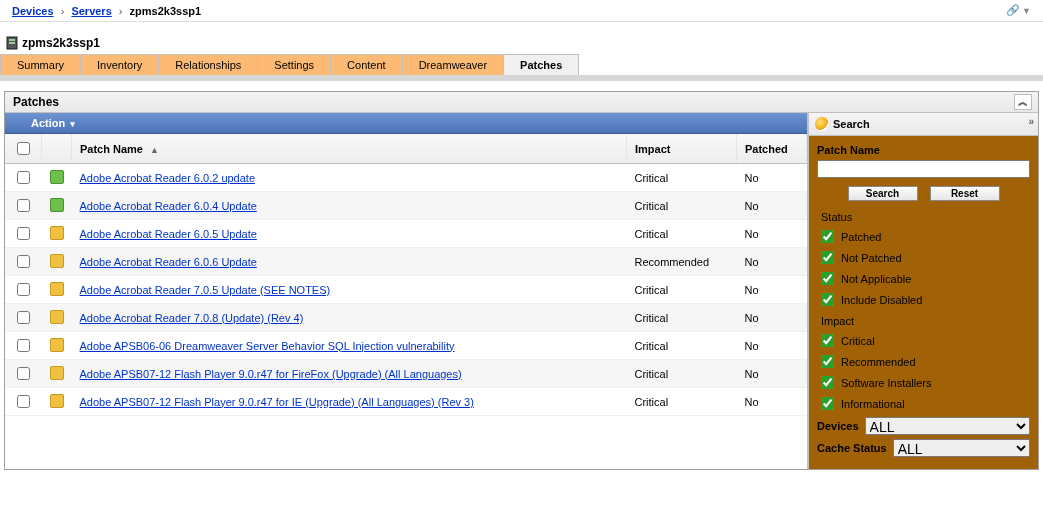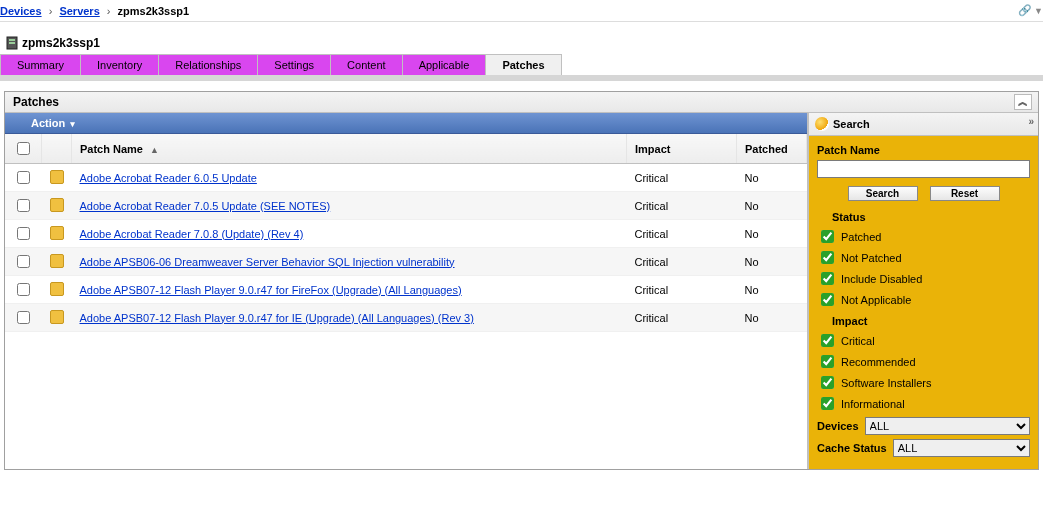--- a/index.html
+++ b/index.html
@@ -11,21 +11,21 @@
     background: #fff;
     width: 1043px;
   }
   a { color: #0033cc; text-decoration: underline; cursor: pointer; }
 
   
   .topbar {
     display: flex;
     justify-content: space-between;
     align-items: center;
-    padding: 4px 0;
+    padding: 4px 12px;
     border-bottom: 1px solid #ddd;
   }
   .breadcrumb { font-size: 11px; font-weight: bold; }
   .breadcrumb a { color: #0033cc; font-weight: bold; }
   .breadcrumb .sep { color: #555; margin: 0 4px; font-weight: normal; }
   .breadcrumb .current { color: #000; font-weight: bold; text-decoration: none; }
   .linkicon { color: #888; font-weight: bold; }
   .linkicon .tri { display: inline-block; font-size: 9px; color: #888; margin-left: 2px; }
 
   
@@ -44,21 +44,21 @@
   
   .tabbar {
     margin-top: 4px;
     border-bottom: 6px solid #d6d6d6;
     padding: 0;
   }
   .tabs { display: flex; }
   .tab {
     border: 1px solid #c0c0c0;
     border-bottom: none;
-    background: #d946ef;
+    background: #fdba74;
     padding: 4px 16px;
     font-size: 11px;
     cursor: pointer;
     margin-right: -1px;
   }
   .tab.active {
     font-weight: bold;
     background: #f0f0f0;
     border-top: 1px solid #c0c0c0;
   }
@@ -136,21 +136,21 @@
   .pkg-icon {
     width: 14px; height: 14px; display: inline-block;
     border-radius: 2px;
   }
   .pkg-green { background: #6fbf4b; border: 1px solid #4a9030; }
   .pkg-yellow { background: #f0c040; border: 1px solid #c89820; }
 
   
   .searchpanel {
     width: 230px;
-    background: #eab308;
+    background: #a16207;
     border-left: 1px solid #c0c0c0;
     font-size: 11px;
     display: flex;
     flex-direction: column;
     overflow: hidden;
   }
   .search-header {
     background: linear-gradient(#f4f4f4, #e8e8e8);
     border-bottom: 1px solid #c0c0c0;
     padding: 4px 6px;
@@ -194,43 +194,43 @@
   .btnrow button {
     font-size: 10px;
     font-weight: bold;
     border: 1px solid #888;
     background: linear-gradient(#fdfdfd,#e6e6e6);
     padding: 1px 8px;
     min-width: 70px;
     cursor: pointer;
   }
   .section-label {
-    font-weight: bold;
-    margin: 6px 0 4px 15px;
+    font-weight: normal;
+    margin: 6px 0 4px 4px;
     display: block;
   }
   .chk-row {
     display: flex;
     align-items: center;
     margin: 2px 0;
     gap: 4px;
   }
   .chk-row input[type=checkbox] {
     accent-color: #2aa02a;
   }
   .sel-row {
     display: flex;
     align-items: center;
     gap: 6px;
     margin: 4px 0;
   }
   .sel-row select {
     flex: 1;
     border: 1px solid #7a7a7a;
-    font-size: 11px;
+    font-size: 14px;
     height: 18px;
   }
   .sel-row .slabel { font-weight: bold; white-space: nowrap; }
 </style>
 </head>
 <body>
 
 <div class="topbar">
   <div class="breadcrumb">
     <a>Devices</a>
@@ -253,21 +253,21 @@
   <span>zpms2k3ssp1</span>
 </div>
 
 <div class="tabbar">
   <div class="tabs" id="tabs">
       <div class="tab">Summary</div>
       <div class="tab">Inventory</div>
       <div class="tab">Relationships</div>
       <div class="tab">Settings</div>
       <div class="tab">Content</div>
-      <div class="tab">Applicable</div>
+      <div class="tab">Dreamweaver</div>
       <div class="tab active">Patches</div>
     </div>
 </div>
 
 <div class="panel">
   <div class="panel-header">
     <span>Patches</span>
     <span class="collapse">︽</span>
   </div>
   <div class="panel-body">
@@ -290,23 +290,44 @@
               <span>Patch Name</span>
               <span class="sort-arrow">▲</span>
             </th>
             <th class="col-impact">Impact</th>
             <th class="col-patched">Patched</th>
           </tr>
         </thead>
         <tbody id="rows">
             <tr>
               <td class="col-check"><input type="checkbox" class="chk" style=""></td>
+              <td class="col-icon"><span class="pkg-icon pkg-green"></span></td>
+              <td><a>Adobe Acrobat Reader 6.0.2 update</a></td>
+              <td class="col-impact">Critical</td>
+              <td class="col-patched">No</td>
+            </tr>
+            <tr>
+              <td class="col-check"><input type="checkbox" class="chk" style=""></td>
+              <td class="col-icon"><span class="pkg-icon pkg-green"></span></td>
+              <td><a>Adobe Acrobat Reader 6.0.4 Update</a></td>
+              <td class="col-impact">Critical</td>
+              <td class="col-patched">No</td>
+            </tr>
+            <tr>
+              <td class="col-check"><input type="checkbox" class="chk" style=""></td>
               <td class="col-icon"><span class="pkg-icon pkg-yellow"></span></td>
               <td><a>Adobe Acrobat Reader 6.0.5 Update</a></td>
               <td class="col-impact">Critical</td>
+              <td class="col-patched">No</td>
+            </tr>
+            <tr>
+              <td class="col-check"><input type="checkbox" class="chk" style=""></td>
+              <td class="col-icon"><span class="pkg-icon pkg-yellow"></span></td>
+              <td><a>Adobe Acrobat Reader 6.0.6 Update</a></td>
+              <td class="col-impact">Recommended</td>
               <td class="col-patched">No</td>
             </tr>
             <tr>
               <td class="col-check"><input type="checkbox" class="chk" style=""></td>
               <td class="col-icon"><span class="pkg-icon pkg-yellow"></span></td>
               <td><a>Adobe Acrobat Reader 7.0.5 Update (SEE NOTES)</a></td>
               <td class="col-impact">Critical</td>
               <td class="col-patched">No</td>
             </tr>
             <tr>
@@ -360,25 +381,25 @@
             <div class="chk-row">
               <input type="checkbox" checked="" style="">
               <span>Patched</span>
             </div>
             <div class="chk-row">
               <input type="checkbox" checked="" style="">
               <span>Not Patched</span>
             </div>
             <div class="chk-row">
               <input type="checkbox" checked="" style="">
+              <span>Not Applicable</span>
+            </div>
+            <div class="chk-row">
+              <input type="checkbox" checked="" style="">
               <span>Include Disabled</span>
-            </div>
-            <div class="chk-row">
-              <input type="checkbox" checked="" style="">
-              <span>Not Applicable</span>
             </div>
           </div>
 
         <span class="section-label">Impact</span>
         <div id="impact-checks">
             <div class="chk-row">
               <input type="checkbox" checked="" style="">
               <span>Critical</span>
             </div>
             <div class="chk-row">

